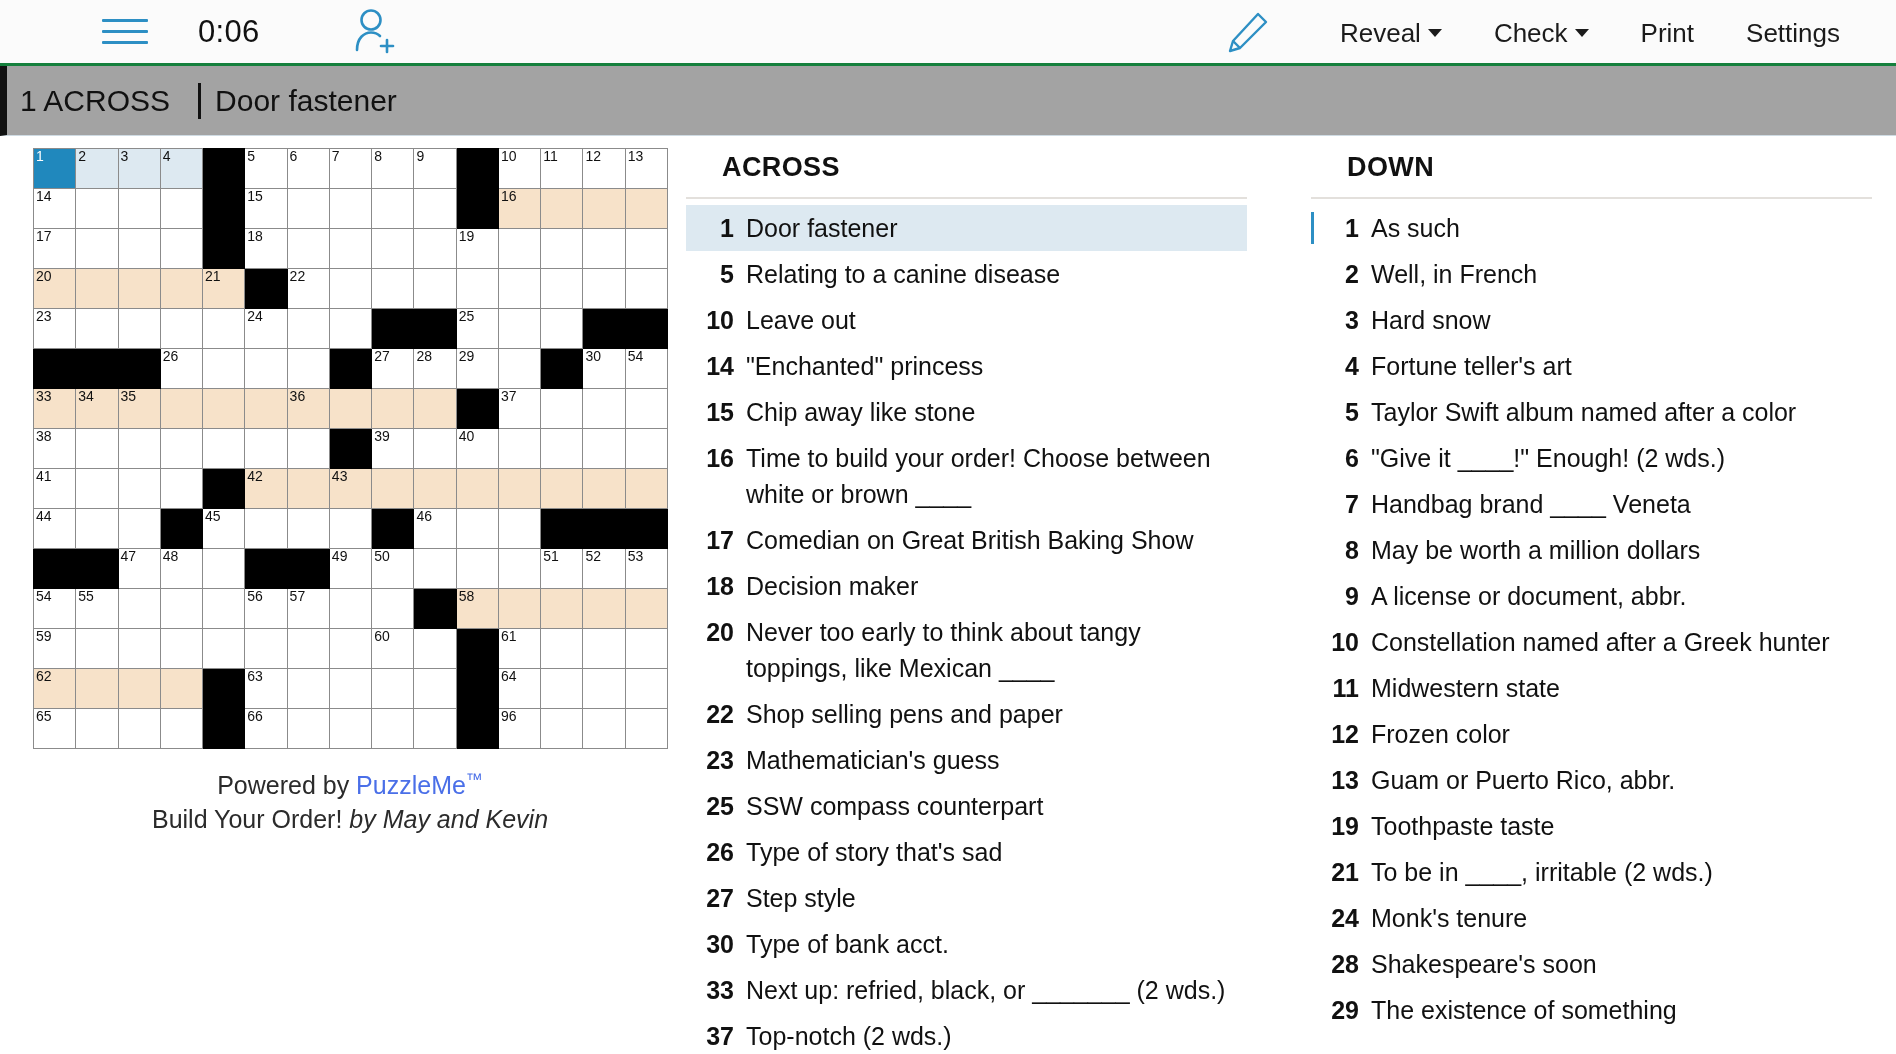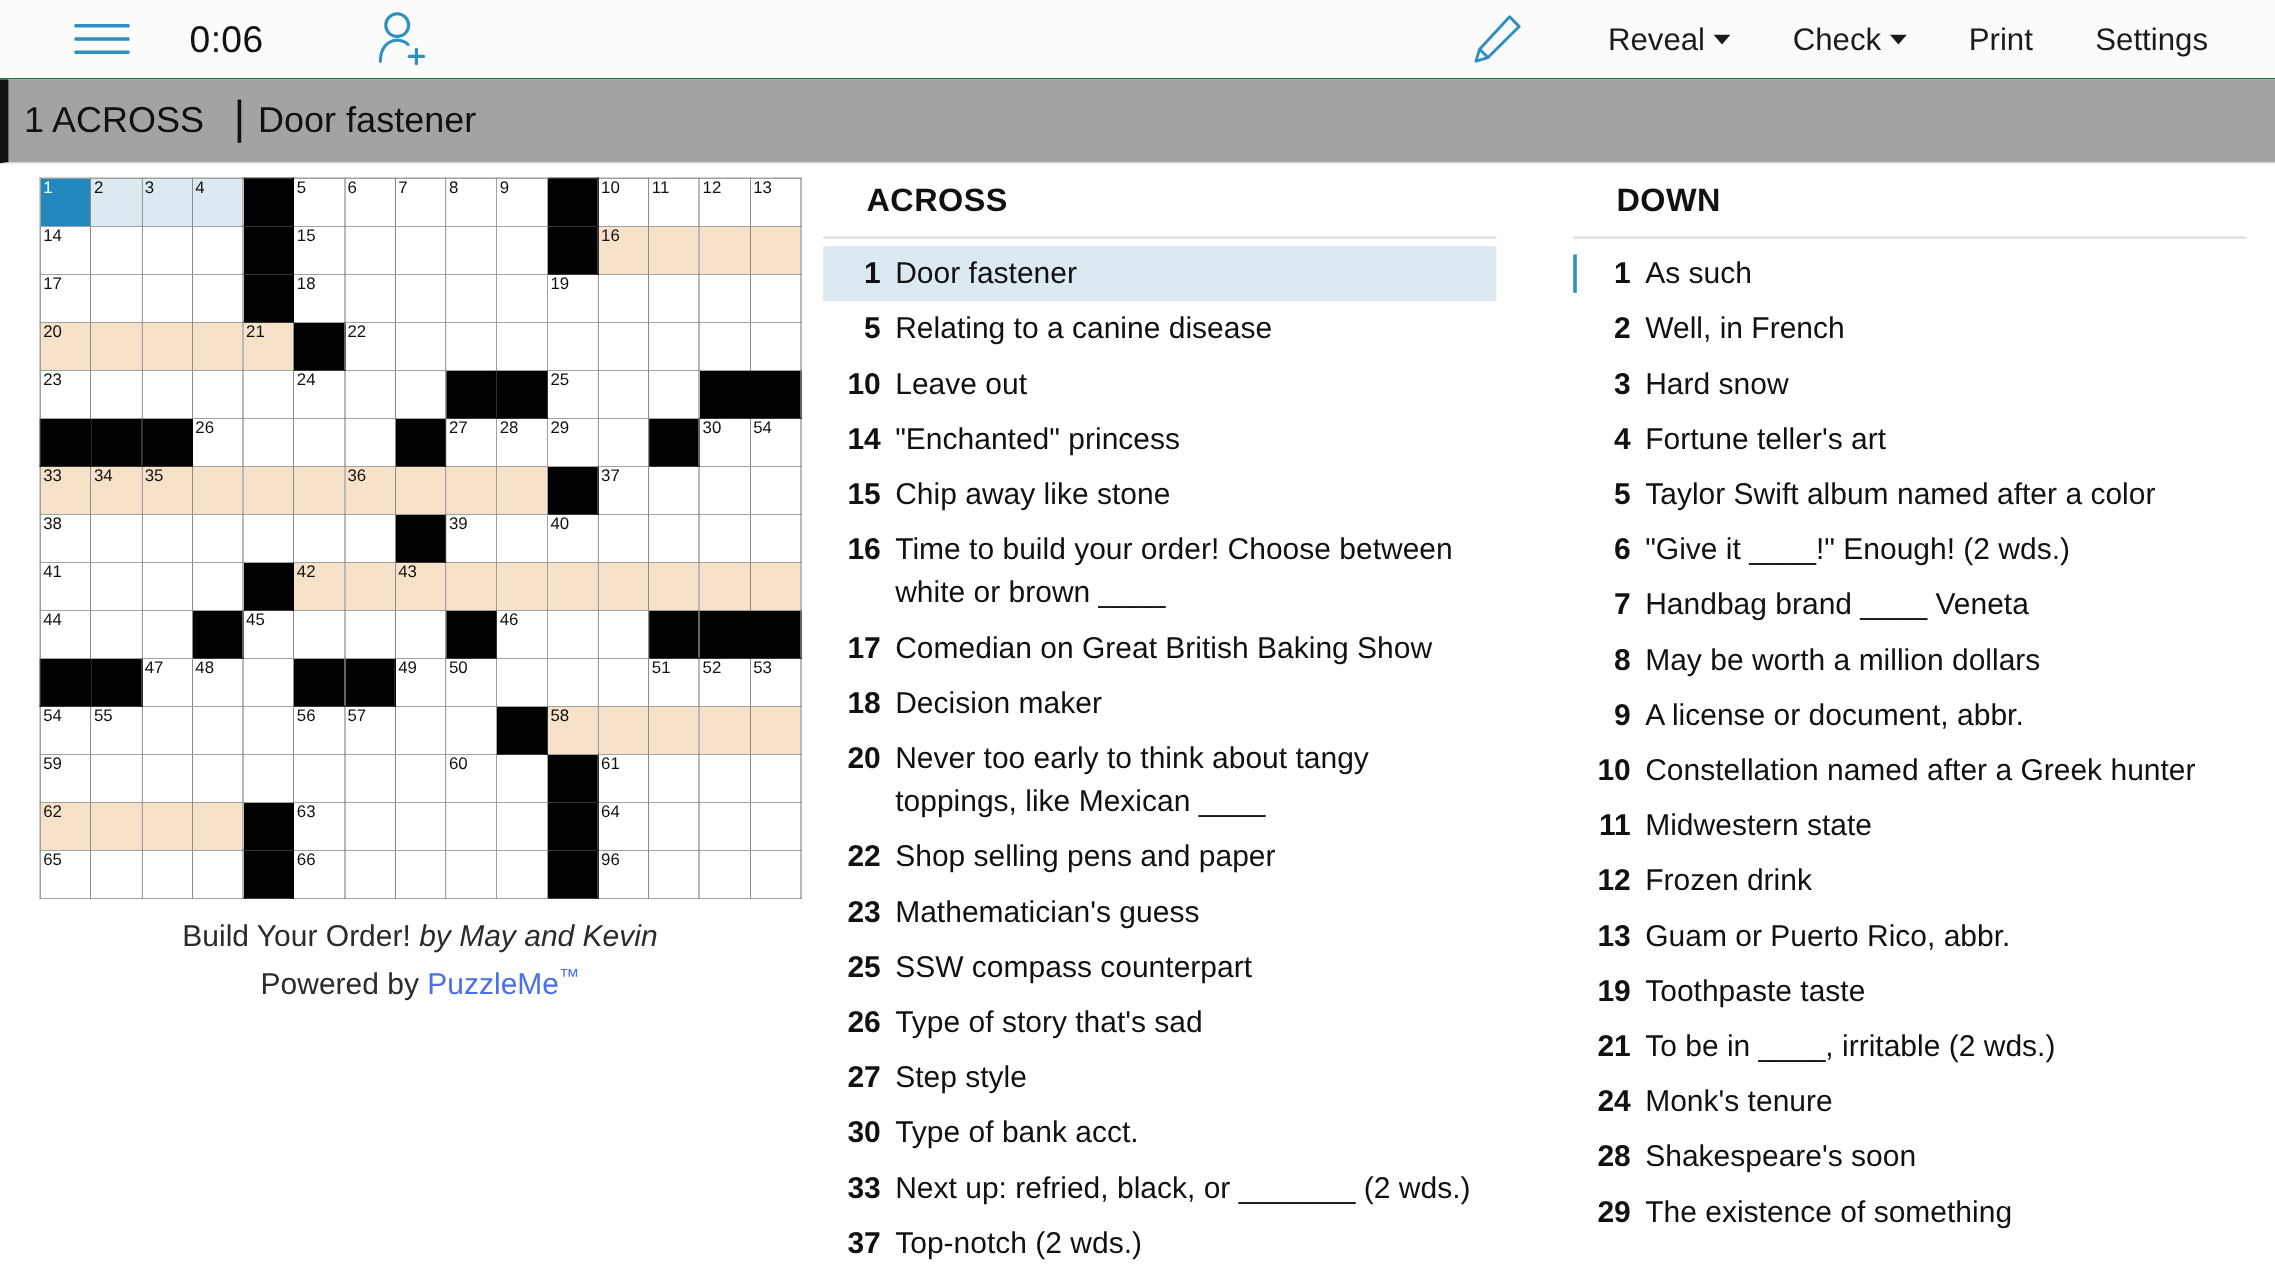--- a/index.html
+++ b/index.html
@@ -12,22 +12,23 @@
     -webkit-font-smoothing: antialiased;
   }
 
   
   .toolbar {
     height: 66px;
     width: 100%;
     display: flex;
     align-items: center;
     background: #fbfbfb;
-    border-bottom: 1px solid #15803d;
+    border-bottom: 3px solid #15803d;
     position: relative;
+    padding-left: 40px;
   }
   .tb-left { display: flex; align-items: center; padding-left: 62px; gap: 0; }
   .hamburger { width: 46px; height: 34px; display: flex; flex-direction: column;
     justify-content: center; gap: 8px; cursor: pointer; }
   .hamburger span { display: block; height: 3px; width: 46px; background: #2d8fc4; border-radius: 1px; }
   .timer {
     font-size: 31px; color: #111; margin-left: 50px; letter-spacing: 0.3px;
   }
   .invite-icon { margin-left: 88px; cursor: pointer; display:flex; align-items:center; }
 
@@ -591,25 +592,25 @@
               <span class="n">96</span>
             </td>
             <td></td>
             <td></td>
             <td></td>
           </tr>
         </tbody>
     </table>
     <div class="caption">
       <div>
+        <span>Powered by </span><a class="pm" href="#">PuzzleMe</a><span class="tm">™</span>
+      </div>
+      <div>
         <span>Build Your Order!</span>
         <span class="byline">by May and Kevin</span>
-      </div>
-      <div>
-        <span>Powered by </span><a class="pm" href="#">PuzzleMe</a><span class="tm">™</span>
       </div>
     </div>
   </div>
 
   <div class="clue-col across">
     <div class="clue-head">ACROSS</div>
     <div class="clue-rule"></div>
     <ul class="clue-list" id="across-list">
         <li class="clue sel">
           <span class="cn">1</span>
@@ -725,21 +726,21 @@
         <li class="clue">
           <span class="cn">10</span>
           <span class="ct">Constellation named after a Greek hunter</span>
         </li>
         <li class="clue">
           <span class="cn">11</span>
           <span class="ct">Midwestern state</span>
         </li>
         <li class="clue">
           <span class="cn">12</span>
-          <span class="ct">Frozen drink</span>
+          <span class="ct">Frozen color</span>
         </li>
         <li class="clue">
           <span class="cn">13</span>
           <span class="ct">Guam or Puerto Rico, abbr.</span>
         </li>
         <li class="clue">
           <span class="cn">19</span>
           <span class="ct">Toothpaste taste</span>
         </li>
         <li class="clue">

